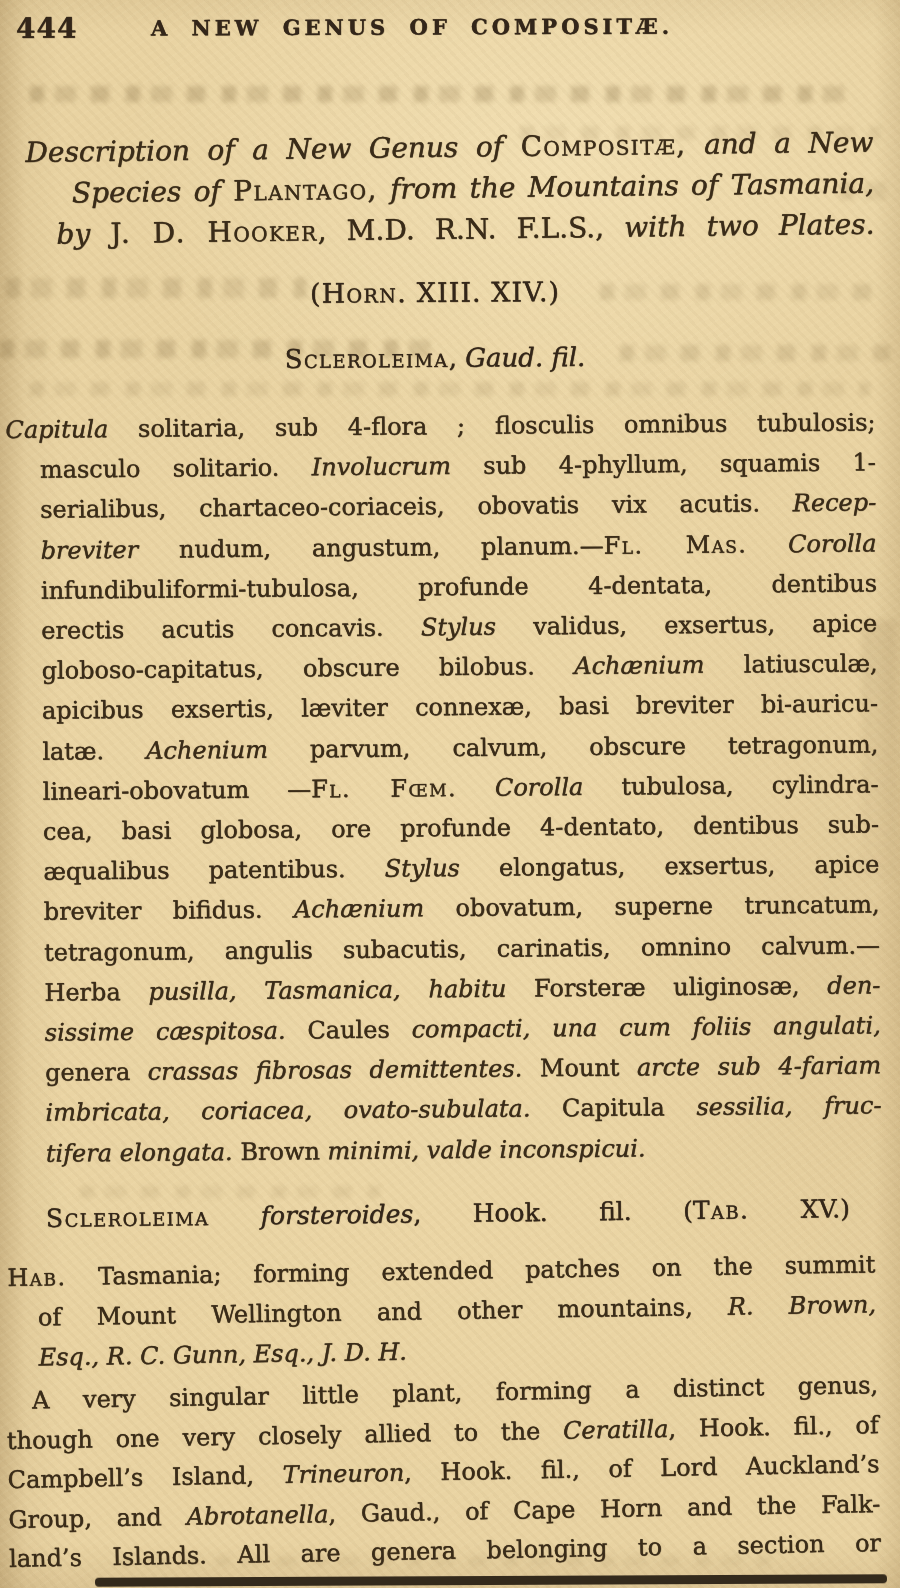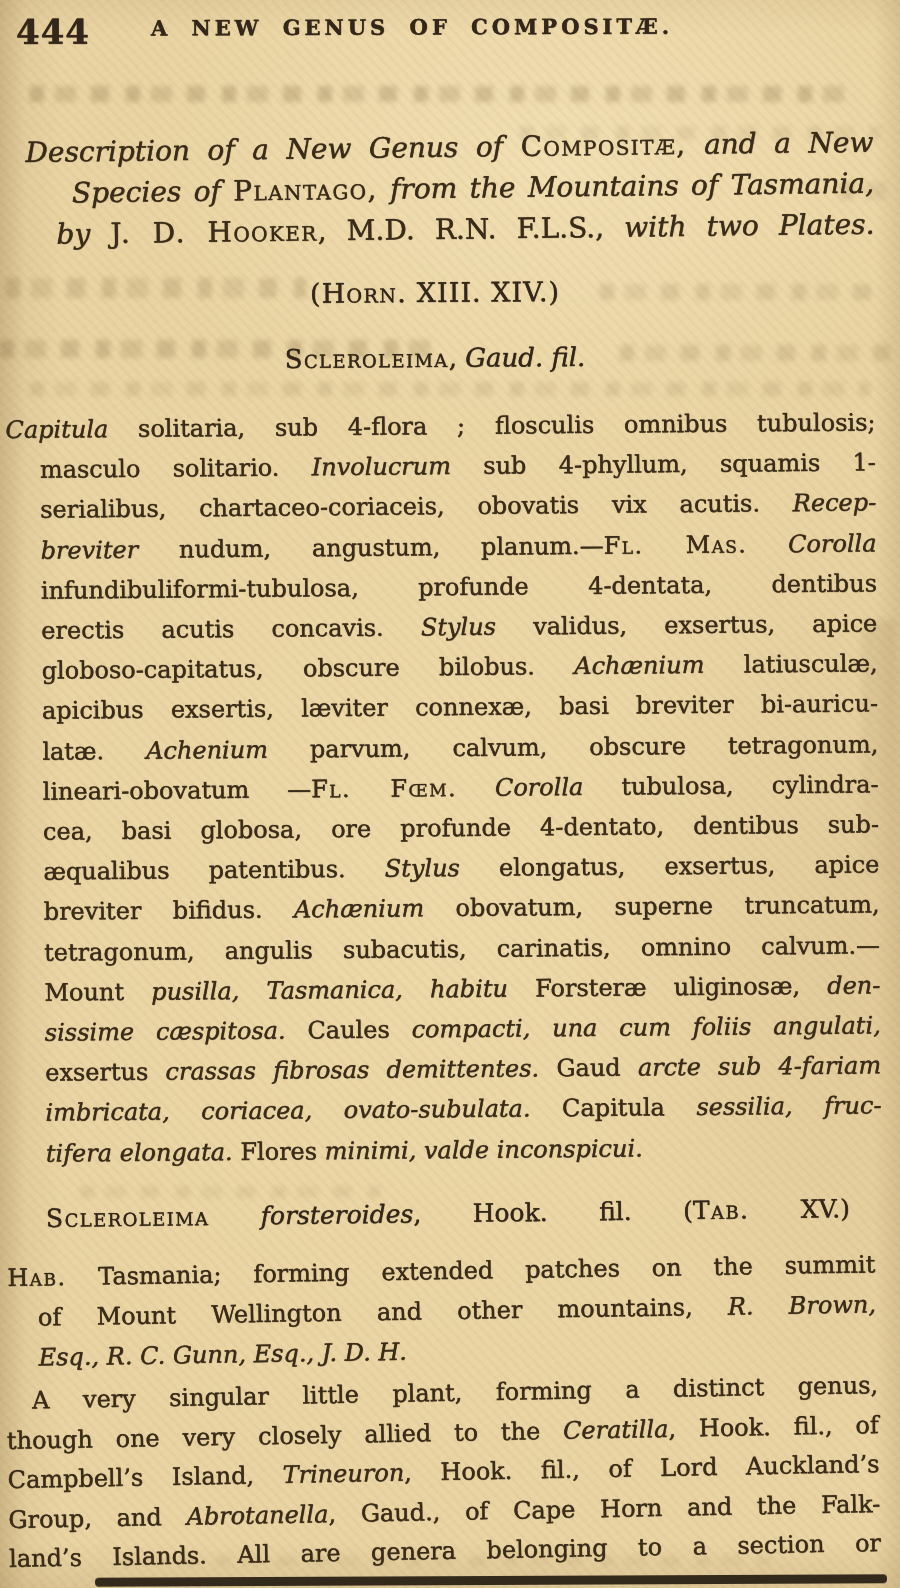--- a/index.html
+++ b/index.html
@@ -40,21 +40,21 @@
     color:var(--ink);
     text-shadow:0 0 0.7px rgba(58,44,25,0.85), 0.4px 0.5px 0.6px rgba(58,44,25,0.35);
     -webkit-text-stroke:0.3px rgba(58,44,25,0.55);
   }
   .seg-r{font-style:normal;}
   .seg-i{font-style:italic;}
   .seg-sc{font-style:normal;font-variant:small-caps;letter-spacing:1.4px;}
   .tline{text-align:justify;text-align-last:justify;white-space:normal;}
   
   .header{left:0;right:0;top:10px;height:36px;transform:rotate(-0.2deg);transform-origin:0 50%;}
-  .page-number{position:absolute;left:16px;top:2px;font-size:34px;font-weight:bold;letter-spacing:1px;color:var(--ink-heading);}
+  .page-number{position:absolute;left:16px;top:2px;font-size:28px;font-weight:bold;letter-spacing:1px;color:var(--ink-heading);}
   .running-head{
     position:absolute;left:40px;right:116px;top:6px;text-align:center;
     font-size:21px;font-weight:bold;letter-spacing:4px;word-spacing:9px;color:var(--ink-heading);
   }
   
   .title{left:26px;right:26px;top:132px;transform:rotate(-0.7deg);transform-origin:0 50%;}
   .title .tline{font-size:28px;line-height:41px;font-style:italic;}
   .title .tline:nth-child(2){padding-left:46px;}
   .title .tline:nth-child(3){padding-left:30px;}
   
@@ -137,25 +137,25 @@
       <div class="tline"><span class="seg-r">infundibuliformi-tubulosa, profunde 4-dentata, dentibus</span></div>
       <div class="tline"><span class="seg-r">erectis acutis concavis. </span><span class="seg-i">Stylus</span><span class="seg-r"> validus, exsertus, apice</span></div>
       <div class="tline"><span class="seg-r">globoso-capitatus, obscure bilobus. </span><span class="seg-i">Achænium</span><span class="seg-r"> latiusculæ,</span></div>
       <div class="tline"><span class="seg-r">apicibus exsertis, læviter connexæ, basi breviter bi-auricu-</span></div>
       <div class="tline"><span class="seg-r">latæ. </span><span class="seg-i">Achenium</span><span class="seg-r"> parvum, calvum, obscure tetragonum,</span></div>
       <div class="tline"><span class="seg-r">lineari-obovatum —</span><span class="seg-sc">Fl. Fœm.</span><span class="seg-r"> </span><span class="seg-i">Corolla</span><span class="seg-r"> tubulosa, cylindra-</span></div>
       <div class="tline"><span class="seg-r">cea, basi globosa, ore profunde 4-dentato, dentibus sub-</span></div>
       <div class="tline"><span class="seg-r">æqualibus patentibus. </span><span class="seg-i">Stylus</span><span class="seg-r"> elongatus, exsertus, apice</span></div>
       <div class="tline"><span class="seg-r">breviter bifidus. </span><span class="seg-i">Achænium</span><span class="seg-r"> obovatum, superne truncatum,</span></div>
       <div class="tline"><span class="seg-r">tetragonum, angulis subacutis, carinatis, omnino calvum.—</span></div>
-      <div class="tline"><span class="seg-r">Mount </span><span class="seg-i">pusilla, Tasmanica, habitu</span><span class="seg-r"> Forsteræ uliginosæ, </span><span class="seg-i">den-</span></div>
+      <div class="tline"><span class="seg-r">Herba </span><span class="seg-i">pusilla, Tasmanica, habitu</span><span class="seg-r"> Forsteræ uliginosæ, </span><span class="seg-i">den-</span></div>
       <div class="tline"><span class="seg-i">sissime cæspitosa.</span><span class="seg-r"> Caules </span><span class="seg-i">compacti, una cum foliis angulati,</span></div>
-      <div class="tline"><span class="seg-r">exsertus </span><span class="seg-i">crassas fibrosas demittentes.</span><span class="seg-r"> Gaud </span><span class="seg-i">arcte sub 4-fariam</span></div>
+      <div class="tline"><span class="seg-r">genera </span><span class="seg-i">crassas fibrosas demittentes.</span><span class="seg-r"> Mount </span><span class="seg-i">arcte sub 4-fariam</span></div>
       <div class="tline"><span class="seg-i">imbricata, coriacea, ovato-subulata.</span><span class="seg-r"> Capitula </span><span class="seg-i">sessilia, fruc-</span></div>
-      <div class="tline"><span class="seg-i">tifera elongata.</span><span class="seg-r"> Flores </span><span class="seg-i">minimi, valde inconspicui.</span></div>
+      <div class="tline"><span class="seg-i">tifera elongata.</span><span class="seg-r"> Brown </span><span class="seg-i">minimi, valde inconspicui.</span></div>
     </div>
 
   <div class="layer species-heading ink"><span class="seg-sc">Scleroleima</span><span class="seg-r"> </span><span class="seg-i">forsteroides</span><span class="seg-r">, Hook. fil. (</span><span class="seg-sc">Tab.</span><span class="seg-r"> XV.)</span></div>
 
   <div class="layer habitat ink">
       <div class="tline"><span class="seg-sc">Hab.</span><span class="seg-r"> Tasmania; forming extended patches on the summit</span></div>
       <div class="tline"><span class="seg-r">of Mount Wellington and other mountains, </span><span class="seg-i">R. Brown,</span></div>
       <div class="tline"><span class="seg-i">Esq., R. C. Gunn, Esq., J. D. H.</span></div>
     </div>
 

